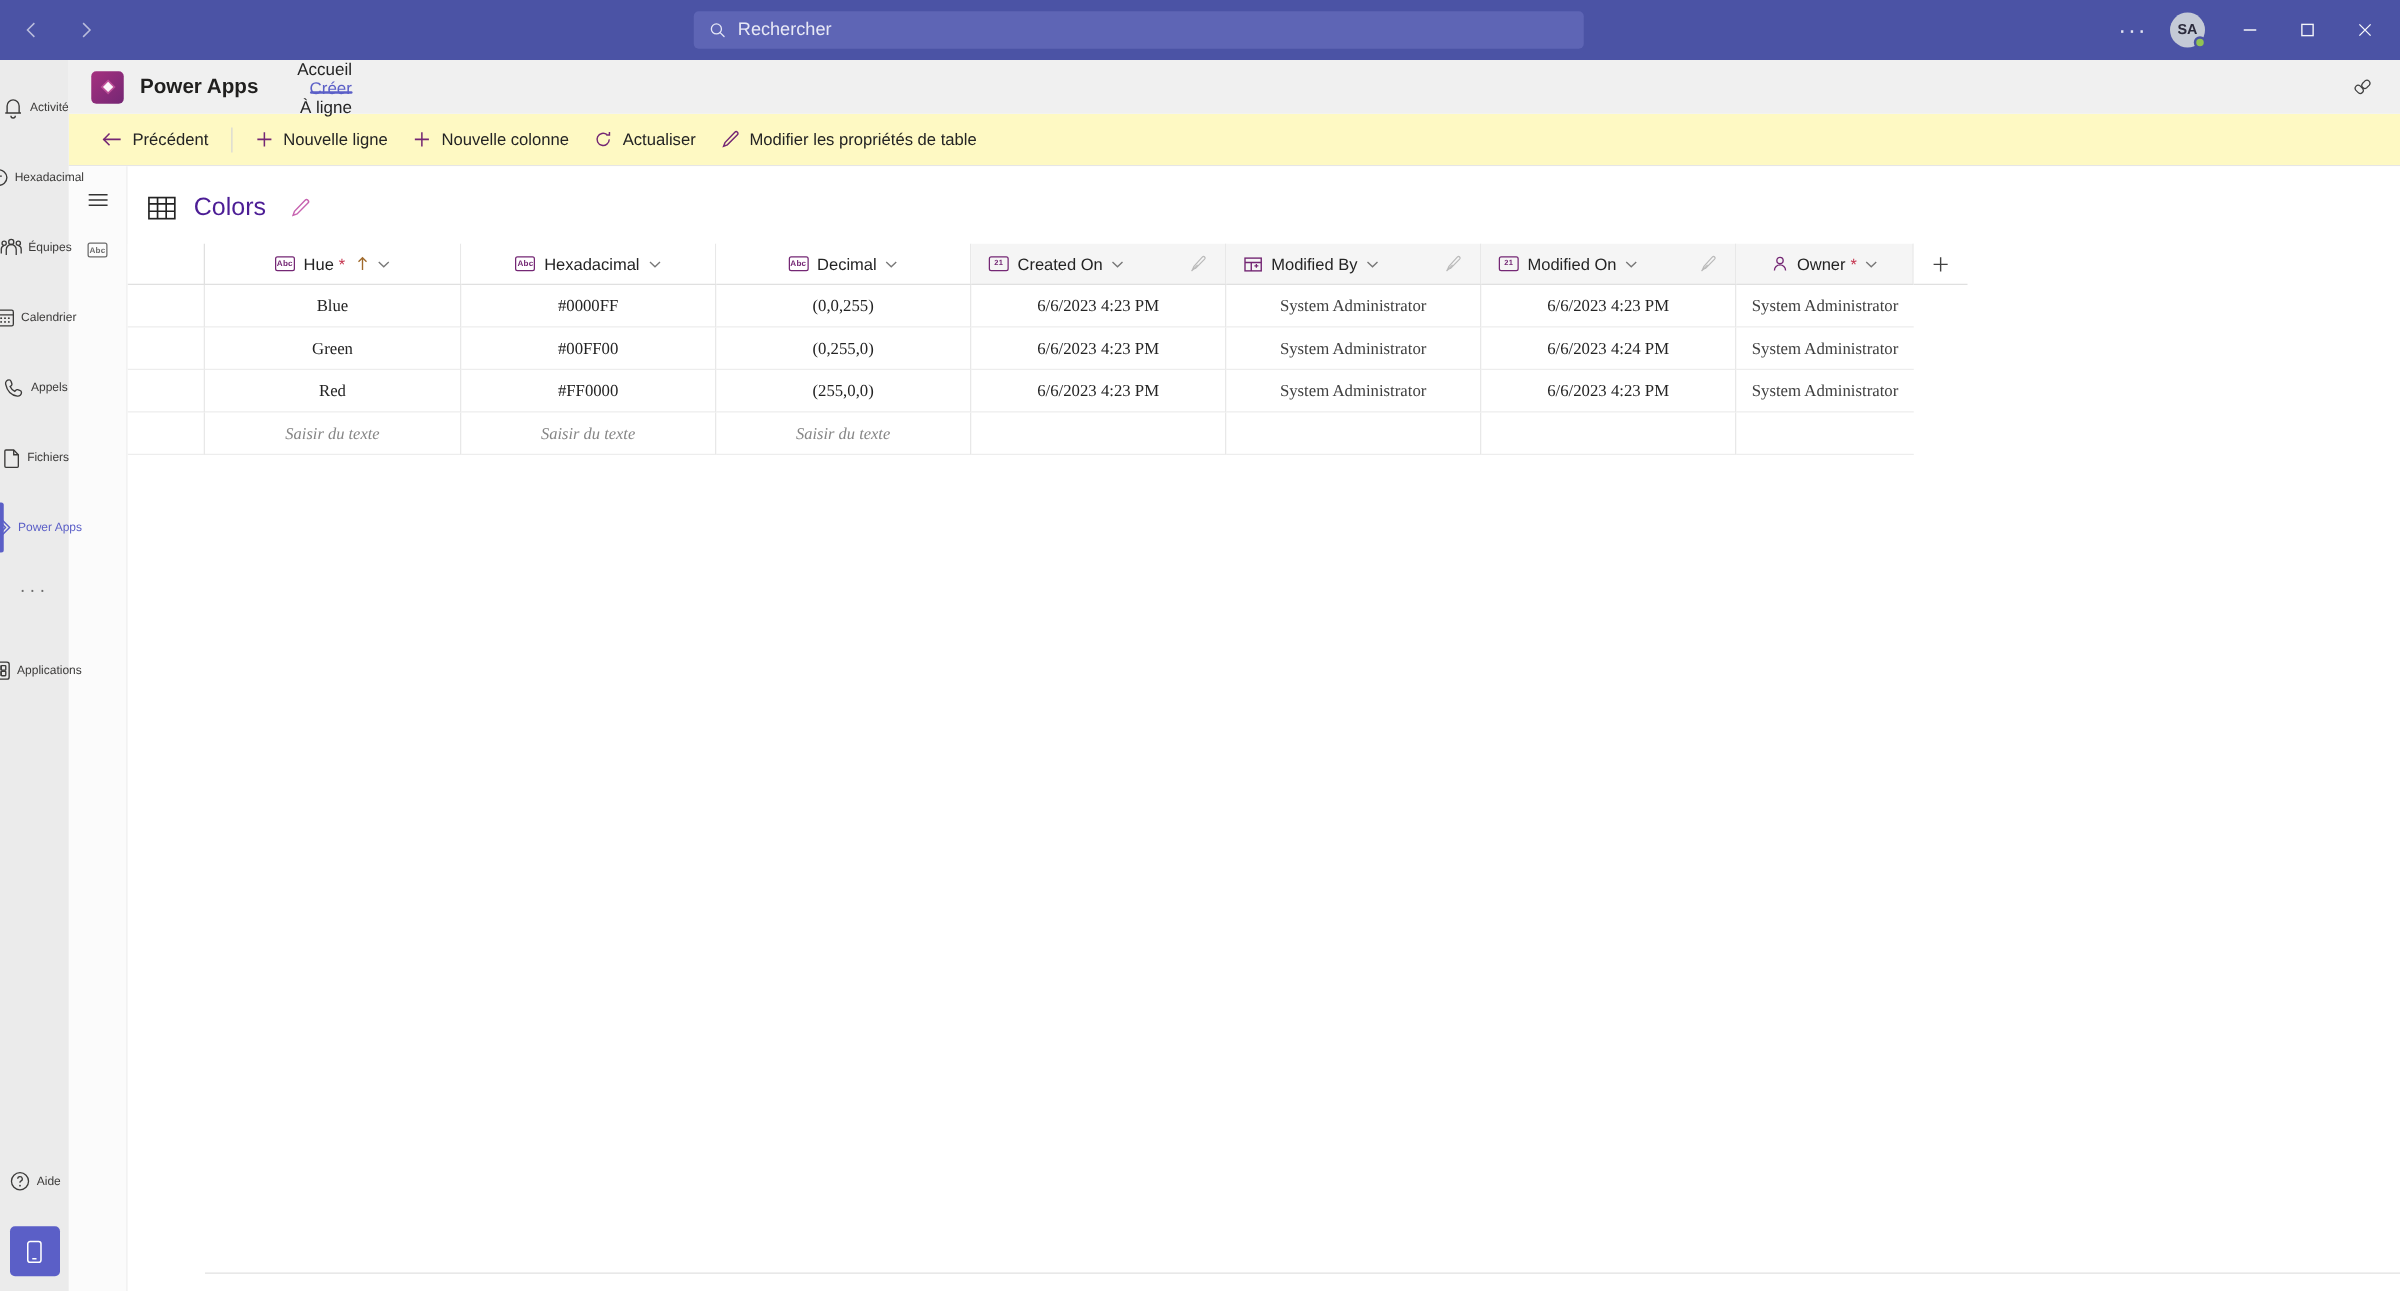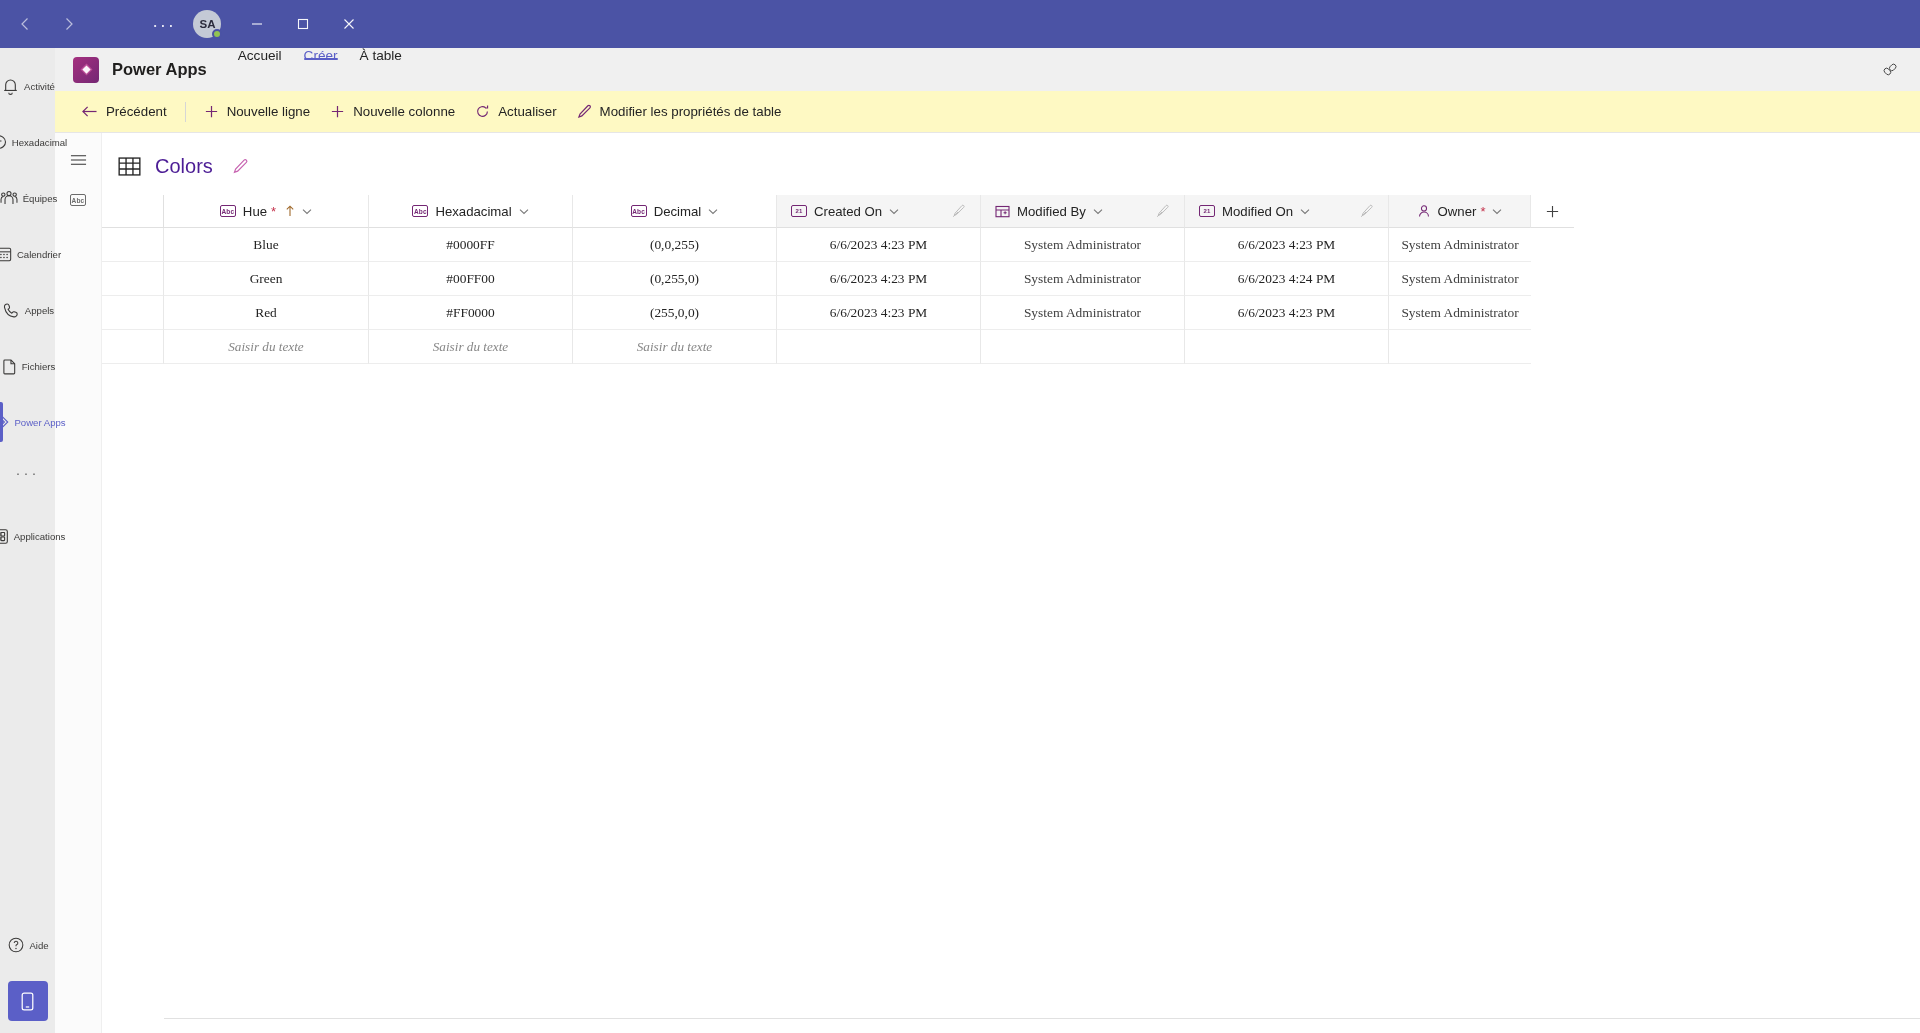--- a/index.html
+++ b/index.html
@@ -90,21 +90,21 @@
     padding-left: 18px; padding-right: 16px;
     position: relative;
   }
   .pa-logo {
     width: 26px; height: 26px; border-radius: 4px;
     background: linear-gradient(135deg,#a5307f 0%,#742774 100%);
     display: flex; align-items: center; justify-content: center;
     margin-right: 13px; flex: none;
   }
   .pa-title { font-size: 16.5px; font-weight: 700; color: #201f1e; margin-right: 20px; white-space: nowrap; }
-  .apptabs { display: flex; align-items: flex-start; height: 43px; }
+  .apptabs { display: flex; align-items: flex-end; height: 43px; flex-direction: column; }
   .apptab {
     display: flex; align-items: center; padding: 0 11px;
     font-size: 13.6px; color: #242424; cursor: pointer; position: relative;
   }
   .apptab.active { color: #5b5fc7; }
   .apptab.active::after {
     content: ""; position: absolute; left: 11px; right: 11px; bottom: 3px;
     height: 2.5px; background: #5b5fc7; border-radius: 2px;
   }
   .apphead-right { margin-left: auto; display: flex; align-items: center; gap: 6px; }
@@ -201,20 +201,29 @@
 
 <div class="titlebar">
   <div class="tb-nav">
     <svg class="tb-arrow" viewBox="0 0 18 18">
         <path d="M11.5 3.5 6 9l5.5 5.5" fill="none" stroke="#ffffff" stroke-width="1.2"></path>
       </svg>
     <svg class="tb-arrow" viewBox="0 0 18 18">
         <path d="M6.5 3.5 12 9l-5.5 5.5" fill="none" stroke="#ffffff" stroke-width="1.2"></path>
       </svg>
   </div>
+  <div class="searchwrap">
+    <div class="searchbox">
+      <svg class="s-ic" viewBox="0 0 16 16">
+          <circle cx="7" cy="7" r="4.6" fill="none" stroke="#eceefa" stroke-width="1.2"></circle>
+          <path d="M10.4 10.4 14 14" stroke="#eceefa" stroke-width="1.2" fill="none" stroke-linecap="round"></path>
+        </svg>
+      <span class="s-ph">Rechercher</span>
+    </div>
+  </div>
   <div class="tb-right">
     <div class="tb-ellipsis">···</div>
     <div class="avatar">
       <span>SA</span>
       <span class="pres"></span>
     </div>
     <div class="wbtn">
         <svg width="12" height="12" viewBox="0 0 12 12">
           <path d="M1 6h10" stroke="#ffffff" stroke-width="1.1"></path>
         </svg>
@@ -363,21 +372,21 @@
       <div class="pa-logo">
         <svg width="15" height="15" viewBox="0 0 16 16">
             <path d="M8 1.6 14.4 8 8 14.4 1.6 8Z" fill="#e36ab0" opacity=".55"></path>
             <path d="M8 3.6 12.4 8 8 12.4 3.6 8Z" fill="#ffffff" opacity=".95"></path>
           </svg>
       </div>
       <div class="pa-title">Power Apps</div>
       <div class="apptabs">
         <div class="apptab">Accueil</div>
         <div class="apptab active">Créer</div>
-        <div class="apptab">À table</div>
+        <div class="apptab">À ligne</div>
       </div>
       <div class="apphead-right">
         <div class="hbtn">
           <svg width="18" height="18" viewBox="0 0 22 22" fill="none" stroke="#424242" stroke-width="1.2">
               <path d="M13.5 4.5a3 3 0 0 1 4.2 4.2l-2.6 2.6a3 3 0 0 1-4.2-4.2Z"></path>
               <path d="M8.6 9.4a3 3 0 0 0-4.2 4.2l2.6 2.6a3 3 0 0 0 4.2-4.2Z"></path>
             </svg>
         </div>
       </div>
     </div>

